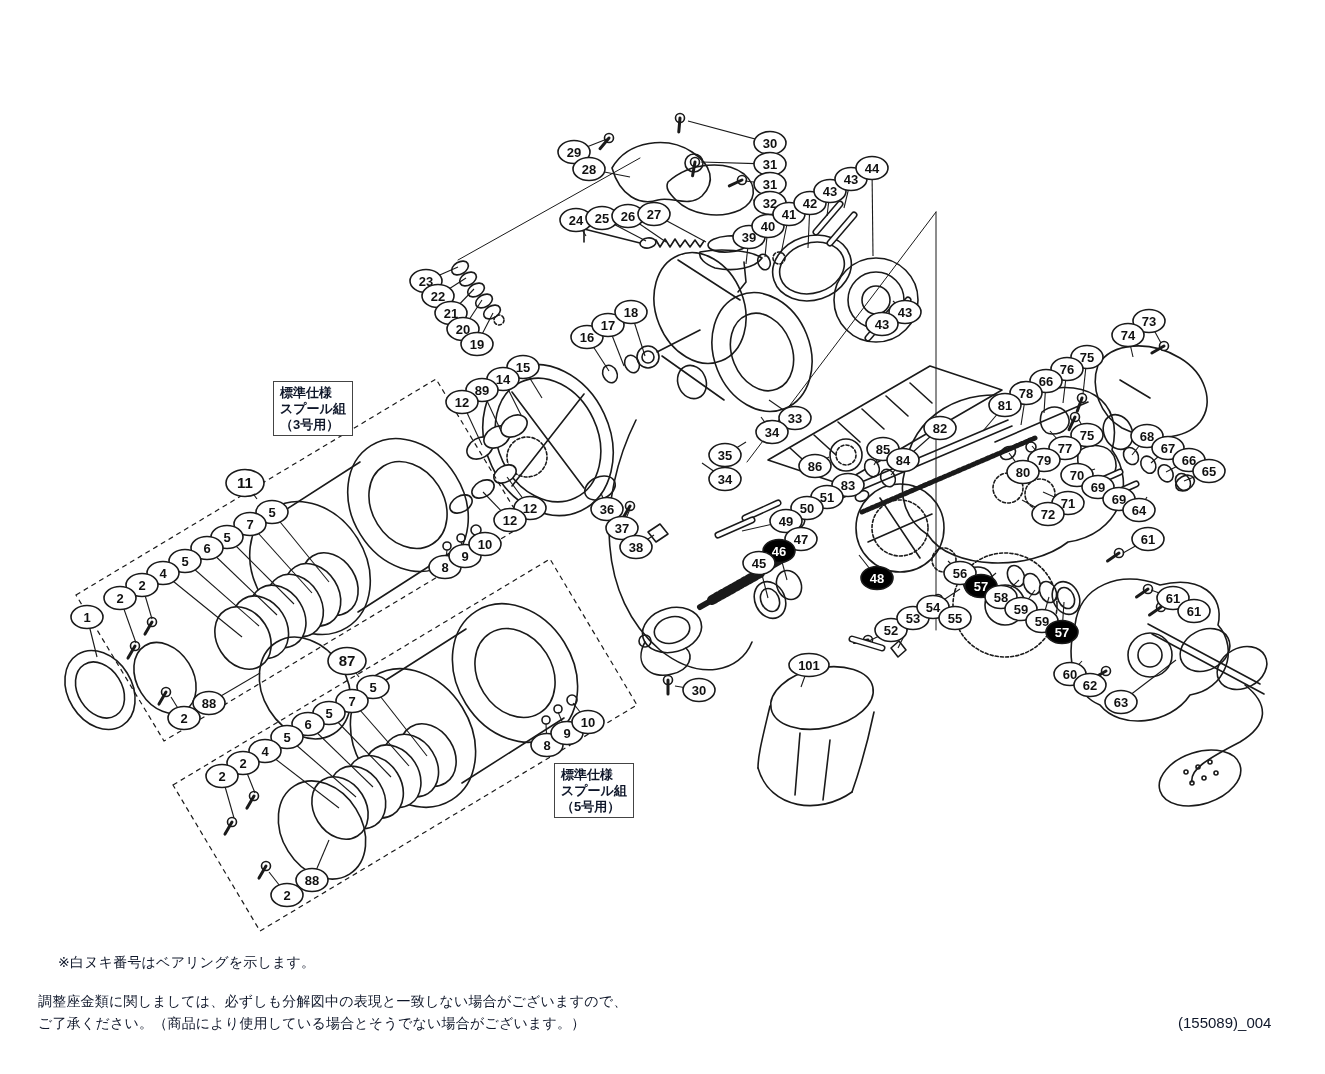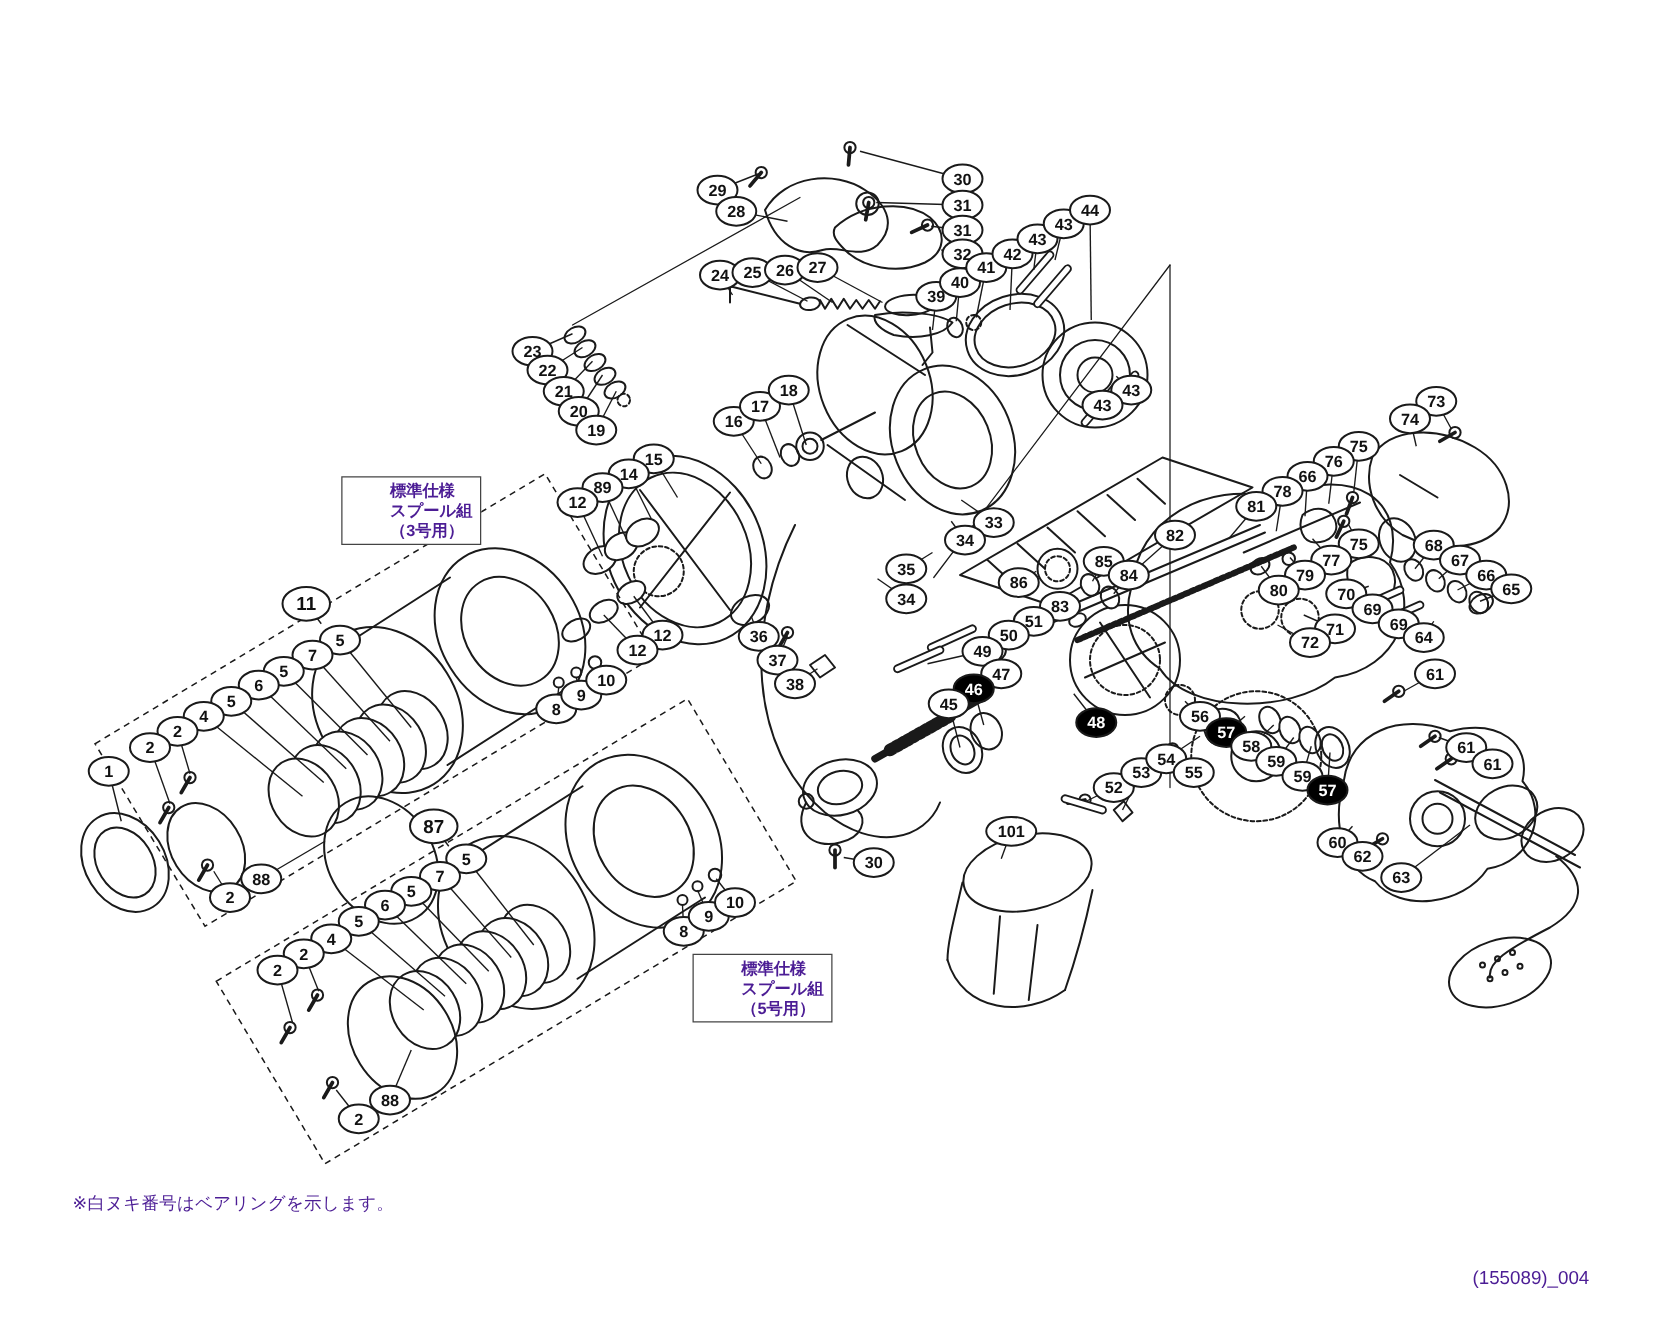--- a/index.html
+++ b/index.html
@@ -1,21 +1,21 @@
 <!DOCTYPE html>
 <html><head>
 <meta charset="utf-8">
 <style>
   html,body{margin:0;padding:0;background:#fff;}
   .page{position:relative;width:1325px;height:1074px;background:#ffffff;overflow:hidden;
-        font-family:"Liberation Sans","DejaVu Sans",sans-serif;color:#4c1d95;}
+        font-family:"Liberation Sans","DejaVu Sans",sans-serif;color:#0f172a;}
   .page svg{position:absolute;left:0;top:0;}
   .label-box{position:absolute;border:1.5px solid #444;background:#fff;padding:3px 6px 2px 6px;
              font-size:13px;line-height:16px;font-weight:bold;white-space:nowrap;}
-  .label-box span{display:block;margin-left:32px;}
+  .label-box span{display:block;}
   .note{position:absolute;font-size:14px;letter-spacing:.2px;}
   .docnum{position:absolute;font-size:15px;}
 </style>
 </head>
 <body>
 
 <div class="page">
 
   <svg id="diagram-svg" width="1325" height="1074" viewBox="0 0 1325 1074">
       <g fill="none" stroke="#1a1a1a" stroke-width="1.6" stroke-linecap="round" stroke-linejoin="round">
@@ -855,15 +855,17 @@
     <span>（3号用）</span>
   </div>
 
   <div class="label-box" style="left:554px;top:763px;">
     <span>標準仕様</span>
     <span>スプール組</span>
     <span>（5号用）</span>
   </div>
 
   <div class="note" style="left:38px;top:954px;margin-left:20px;">※白ヌキ番号はベアリングを示します。</div>
+  <div class="note" style="left:38px;top:993px;">調整座金類に関しましては、必ずしも分解図中の表現と一致しない場合がございますので、</div>
+  <div class="note" style="left:38px;top:1015px;">ご了承ください。（商品により使用している場合とそうでない場合がございます。）</div>
   <div class="docnum" style="left:1178px;top:1014px;">(155089)_004</div>
 
 </div>
 
 </body></html>

